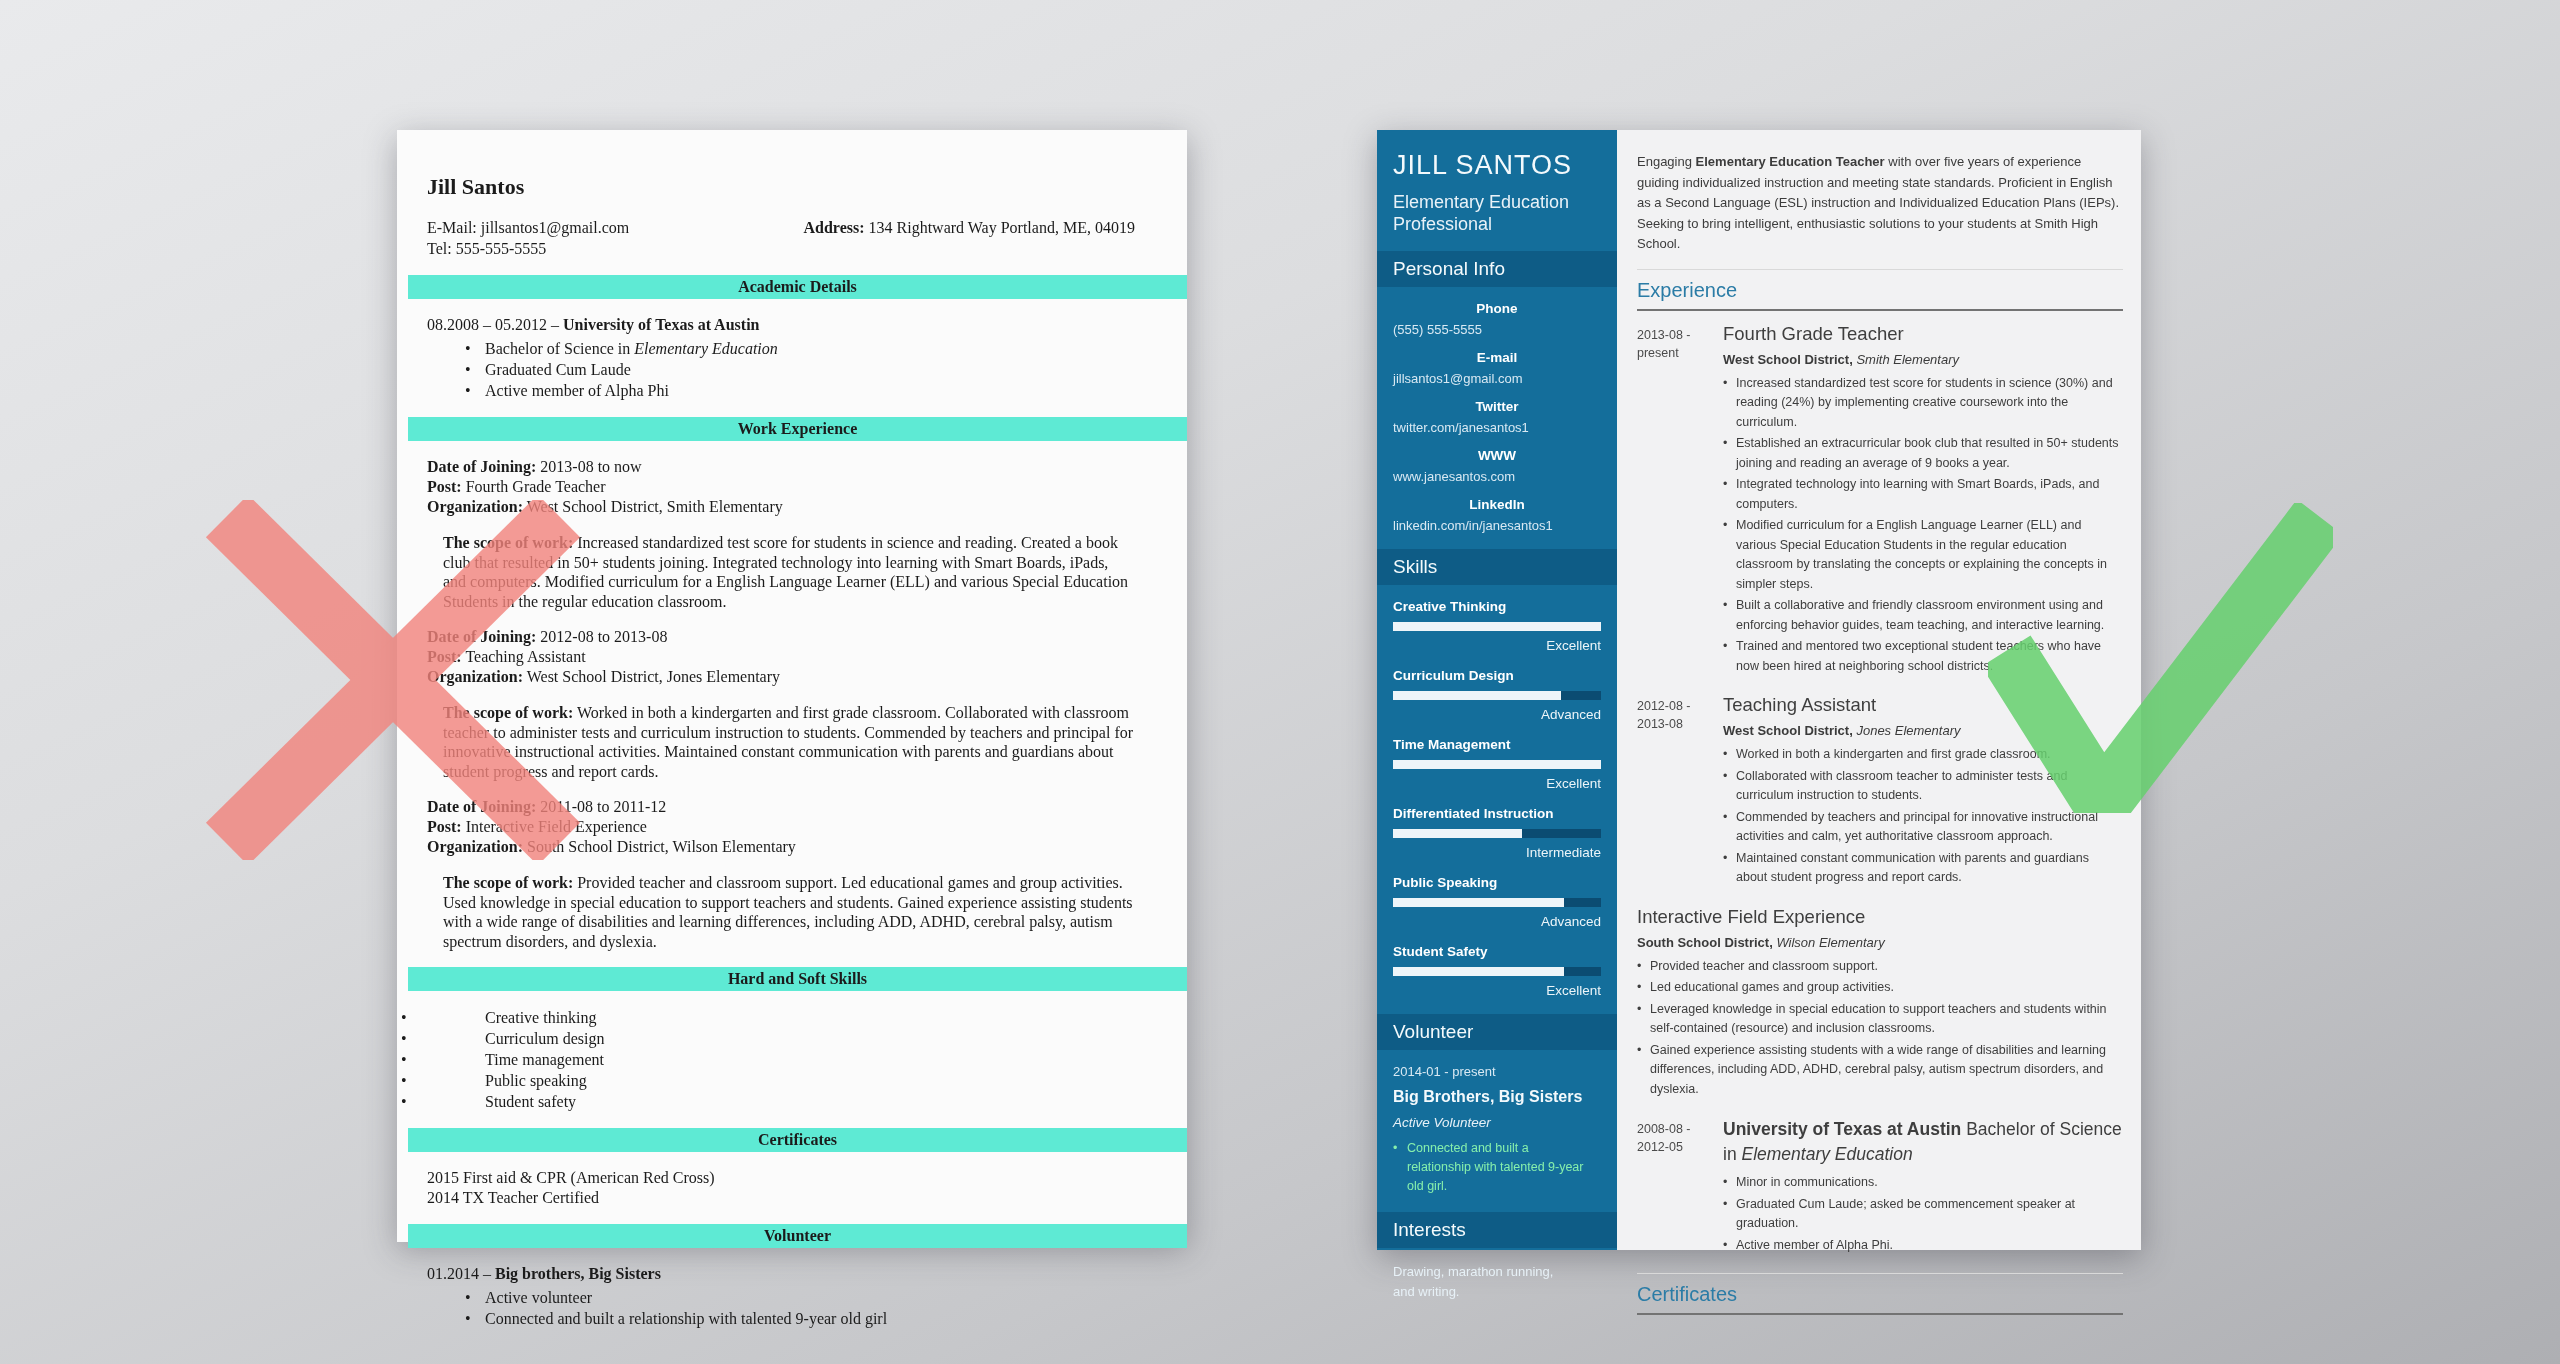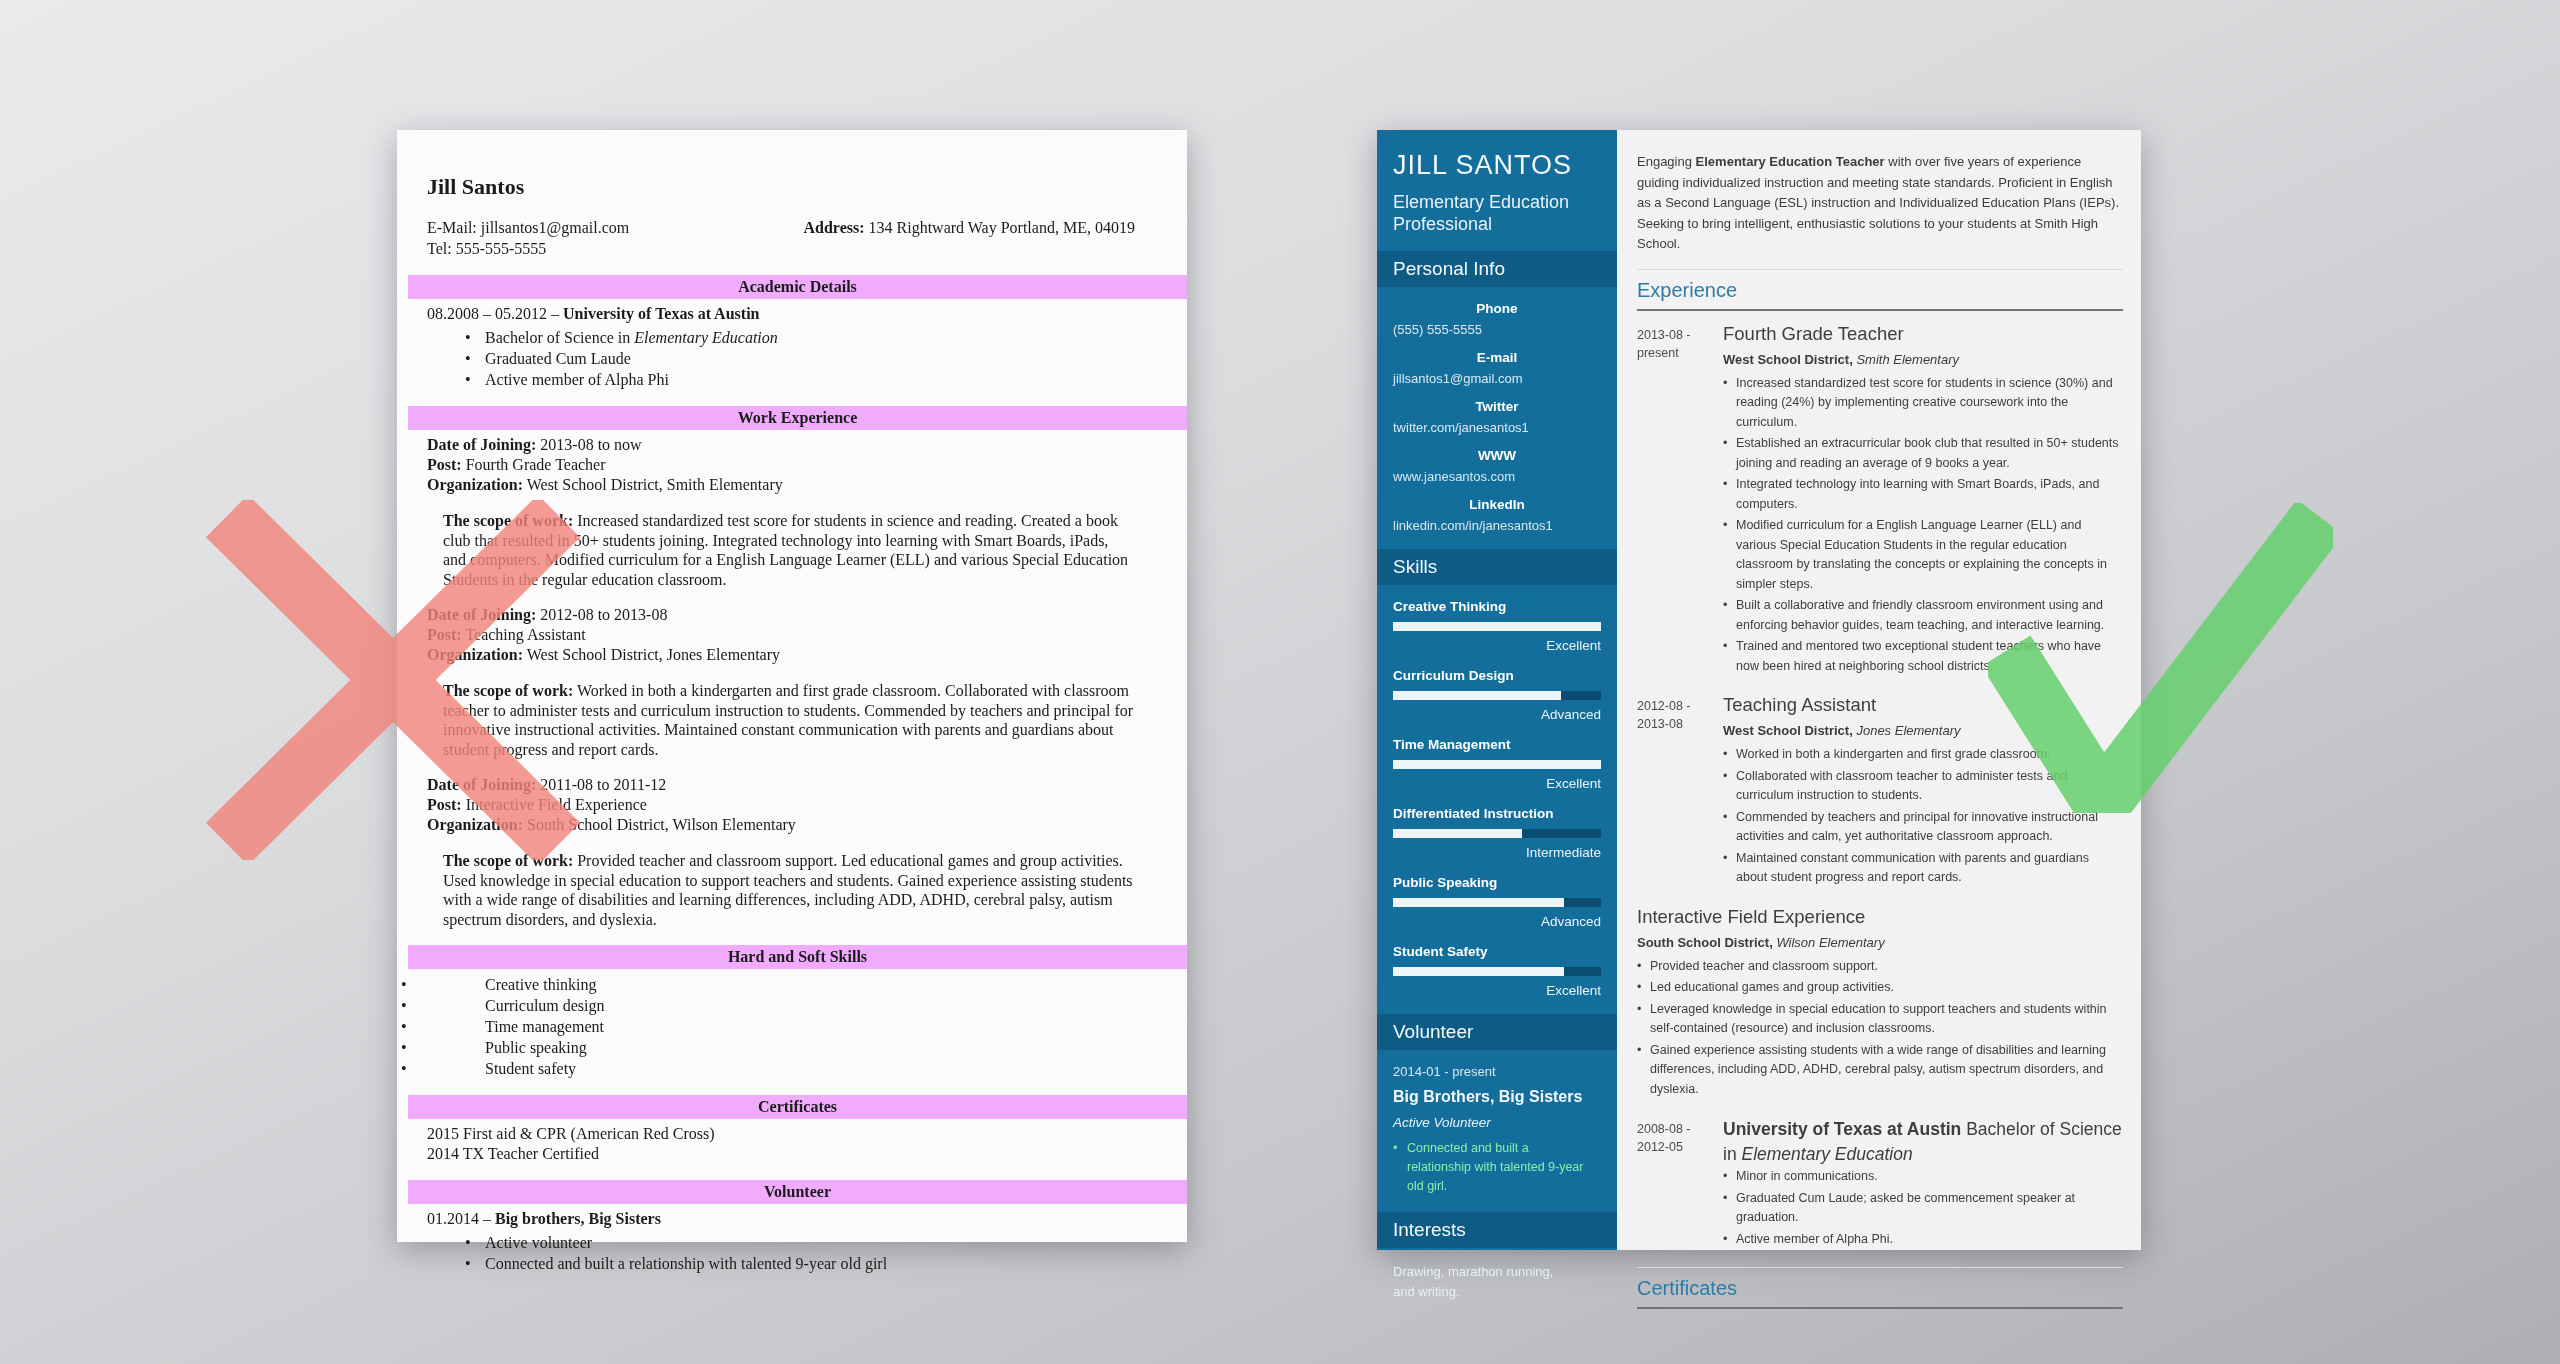--- a/index.html
+++ b/index.html
@@ -14,22 +14,22 @@
   
   .paper.left{
     left:397px;width:790px;height:1112px;background:#fbfbfb;
     font-family:"Liberation Serif","DejaVu Serif",serif;color:#1b1b1b;
     padding:44px 36px 0 30px;box-sizing:border-box;
   }
   .lname{font-size:22px;font-weight:bold;}
   .lcontact{display:flex;font-size:16px;line-height:21px;margin-top:17px;}
   .lcontact .c1{width:52%;}
   .lband{
-    background:#f0abfc;text-align:center;font-weight:bold;font-size:16px;
-    padding:3px 0;margin:16px -36px 5px -19px;
+    background:#5eead4;text-align:center;font-weight:bold;font-size:16px;
+    padding:3px 0;margin:16px -36px 16px -19px;
   }
   .lline{font-size:16px;line-height:20px;}
   .lpara{font-size:16px;line-height:19.5px;margin:16px;}
   .b{font-weight:bold;}
   .i{font-style:italic;}
   ul.lul{list-style:none;margin:3px 0 0 0;padding:0;}
   ul.lul li{position:relative;padding-left:58px;font-size:16px;line-height:21px;}
   ul.lul li::before{content:"•";position:absolute;left:38px;}
   ul.lul.edge li::before{left:-26px;}
   .ljob{margin-top:13px;}
@@ -65,21 +65,21 @@
     padding:9px 0 7px;margin:14px 0 12px;
   }
   .job{display:flex;margin-bottom:16px;}
   .job-dates{width:86px;flex:none;font-size:12.5px;line-height:18px;color:#4b4b4b;padding-top:3px;}
   .job-body{flex:1;}
   .job-title{font-size:18.5px;color:#3e3e3e;margin-bottom:7px;}
   .job-co{font-size:13px;margin-bottom:7px;}
   ul.mul{list-style:none;margin:0;padding:0;}
   ul.mul li{position:relative;padding-left:13px;font-size:12.5px;line-height:19.5px;color:#3e3e3e;margin-bottom:2px;}
   ul.mul li::before{content:"•";position:absolute;left:0;}
-  .edu-title{font-size:17.5px;line-height:25px;color:#3e3e3e;width:400px;}
+  .edu-title{font-size:17.5px;line-height:25px;color:#3e3e3e;margin-bottom:6px;width:400px;}
 
   
   .mark{position:absolute;}
   .cross{left:203px;top:500px;opacity:.8;}
   .check{left:1988px;top:503px;opacity:.85;}
 </style>
 </head>
 <body>
 
 <div class="stage">

